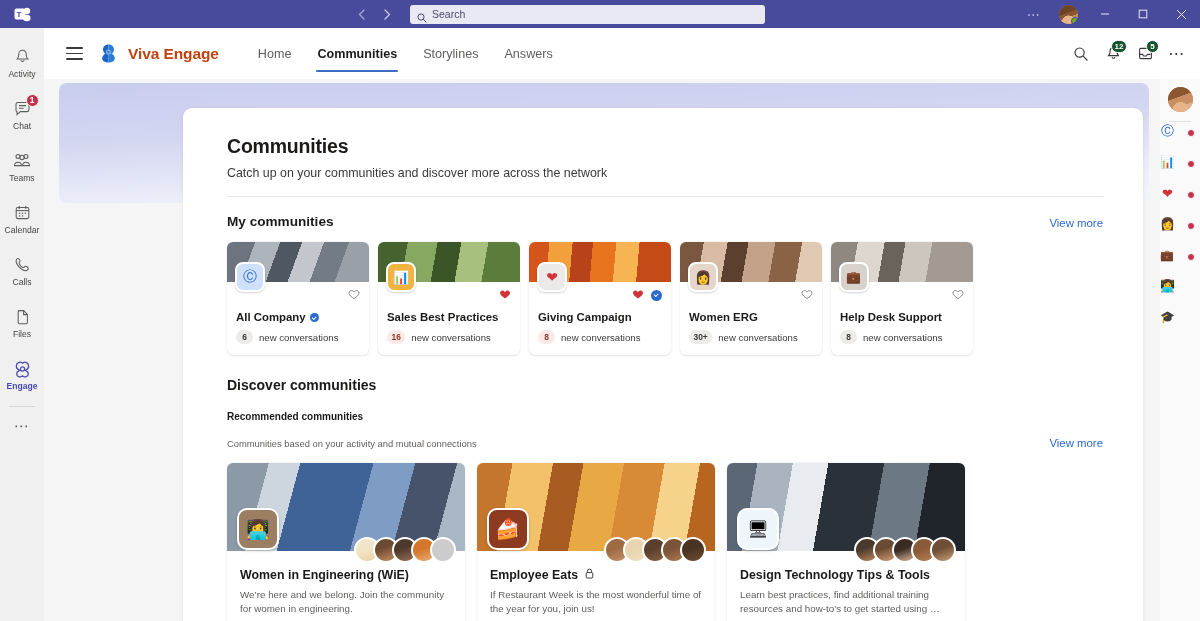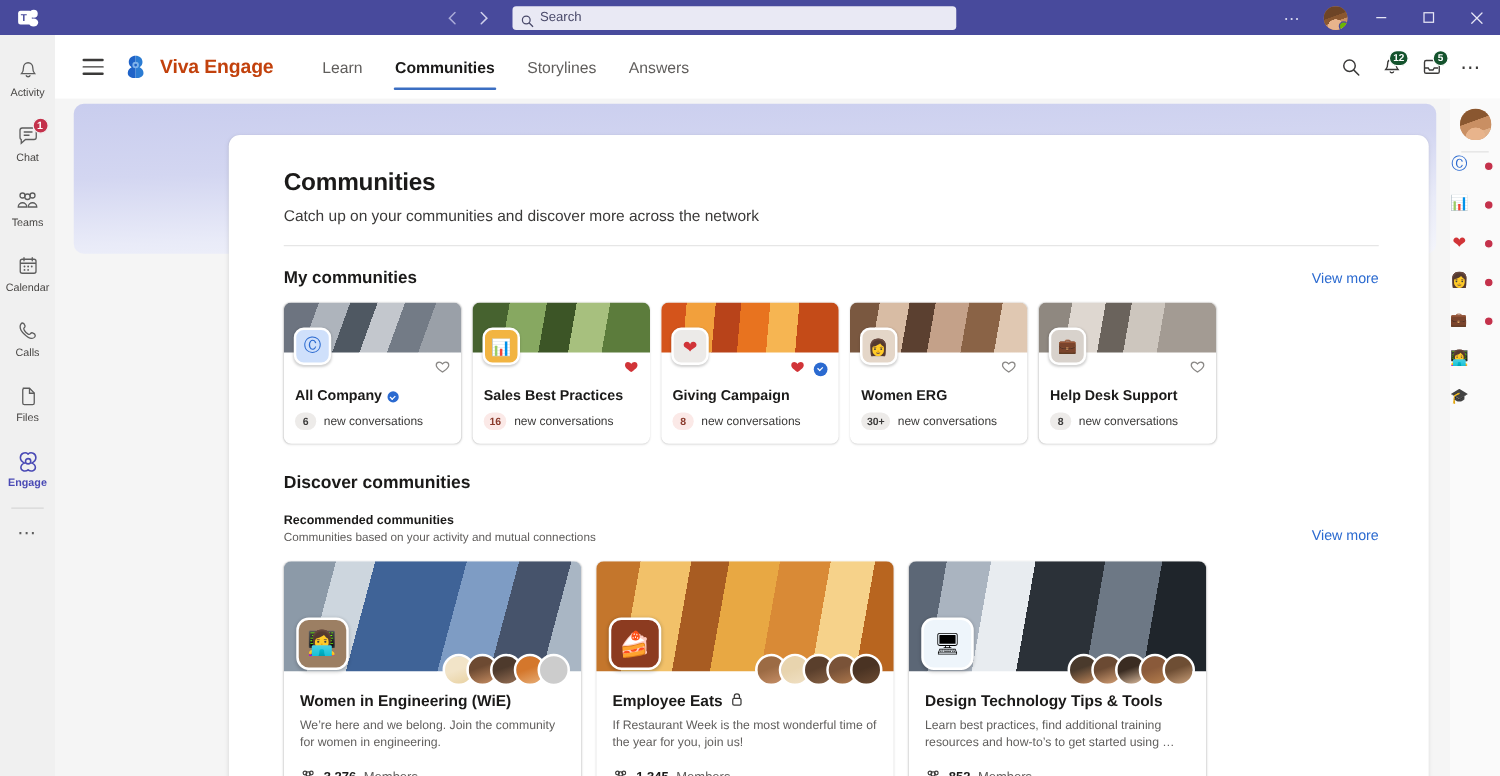--- a/index.html
+++ b/index.html
@@ -120,21 +120,21 @@
     background: #fff; border-radius: 9px 9px 0 0;
     box-shadow: 0 1px 4px rgba(0,0,0,.07), 0 0 1px rgba(0,0,0,.06);
     padding: 27px 40px 0 44px;
   }
   .page-title { font-size: 19.5px; font-weight: 700; color: #1b1a19; letter-spacing: -0.2px; }
   .page-sub { font-size: 12.4px; color: #3b3a39; margin-top: 8px; }
   .divider { height: 1px; background: #e6e6e6; margin: 16px 0 0; }
 
   .sec-head { display: flex; align-items: flex-end; justify-content: space-between; margin-top: 17px; }
   .sec-title { font-size: 13.6px; font-weight: 700; color: #1b1a19; }
-  .sec-sub { font-size: 9.4px; color: #605e5c; margin-top: 2px; }
+  .sec-sub { font-size: 9.4px; color: #605e5c; margin-top: 16px; }
   .viewmore { font-size: 11.4px; color: #2b6ad0; }
 
   
   .mycards { display: flex; gap: 9px; margin-top: 13px; }
   .mc {
     width: 142px; flex: 0 0 142px; background: #fff; border-radius: 6px;
     box-shadow: 0 0.6px 1.8px rgba(0,0,0,.1), 0 0 1px rgba(0,0,0,.12);
     overflow: hidden; position: relative;
   }
   .mc-hero { height: 40px; position: relative; }
@@ -361,21 +361,21 @@
         <svg width="21" height="21" viewBox="0 0 21 21">
           <path d="M10.5 1.6C7.4 1.6 5 3.6 5 6.6c0 2 1 3.3 2.3 4.2C5.6 11.8 4.2 13.3 4.2 15.3c0 2.6 2.6 4.1 5 4.1h1.3z" fill="#1f63c8"></path>
           <path d="M10.5 1.6c3.1 0 5.5 2 5.5 5 0 2-1 3.3-2.3 4.2 1.7.9 3.1 2.5 3.1 4.5 0 2.6-2.6 4.1-5 4.1H10.5z" fill="#2b7cd3"></path>
           <circle cx="10.5" cy="9" r="2.6" fill="#7fb2ea"></circle>
           <circle cx="10.5" cy="9" r="1.1" fill="#1f63c8"></circle>
         </svg>
       </span>
       <span class="brand-name">Viva Engage</span>
     </div>
     <div class="navtabs">
-      <div class="navtab">Learn</div>
+      <div class="navtab">Home</div>
       <div class="navtab active">Communities</div>
       <div class="navtab">Storylines</div>
       <div class="navtab">Answers</div>
     </div>
     <div class="hdr-right">
       <span class="hdr-icon">
         <svg width="16" height="16" viewBox="0 0 16 16">
             <circle cx="6.6" cy="6.6" r="4.6" stroke="currentColor" stroke-width="1.2" fill="none"></circle>
             <path d="M10.1 10.1L14 14" stroke="currentColor" stroke-width="1.2" stroke-linecap="round"></path>
           </svg>

